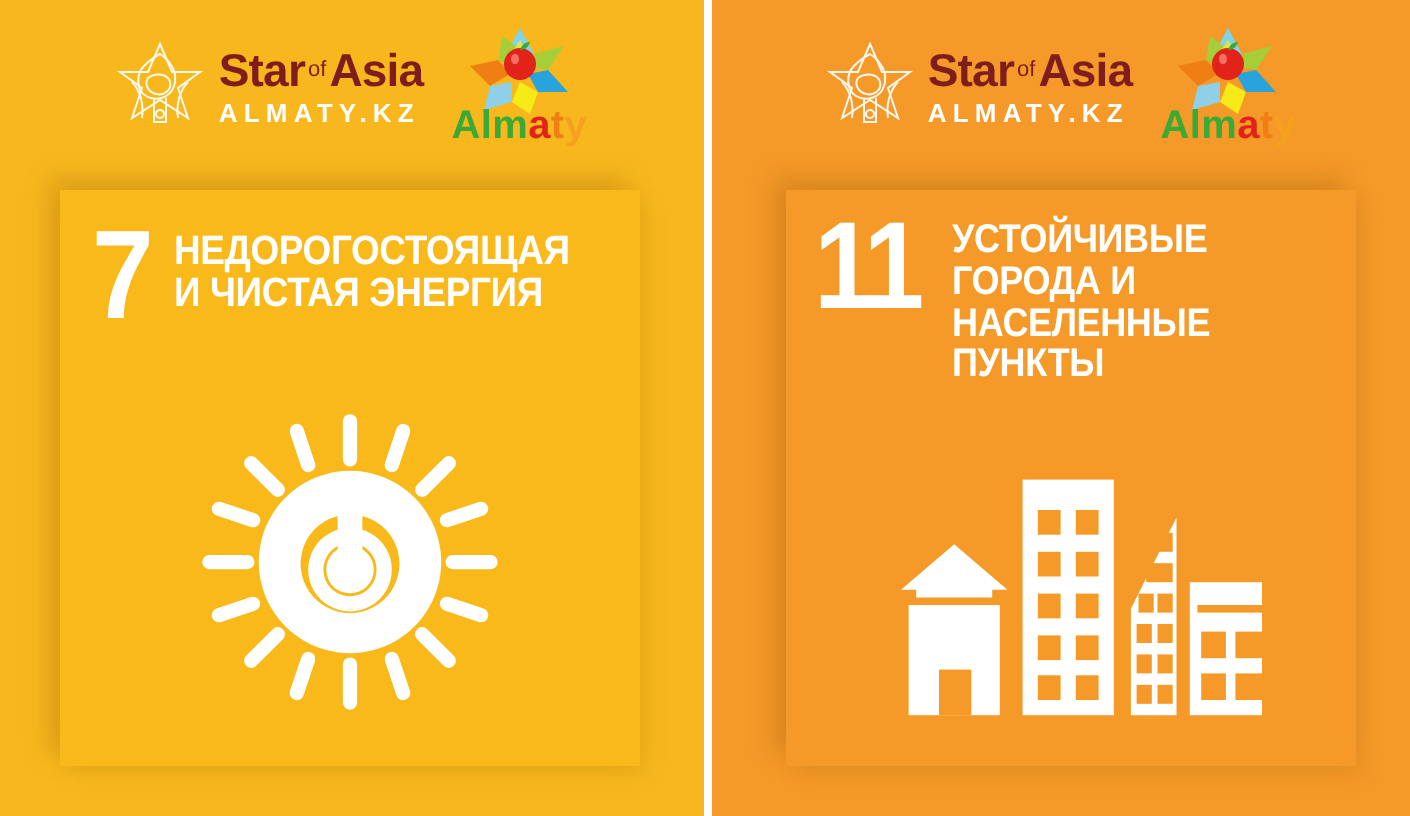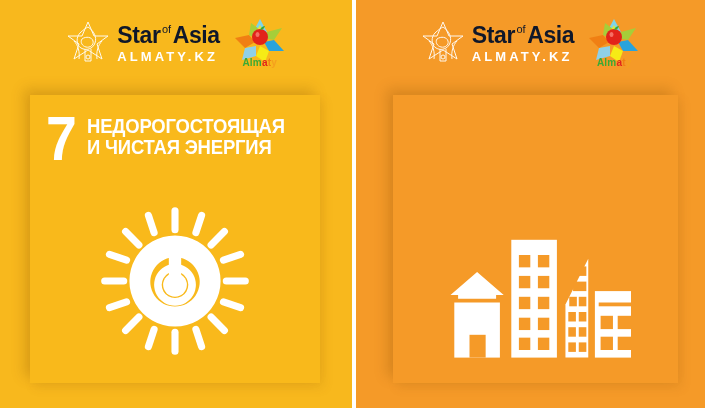--- a/index.html
+++ b/index.html
@@ -22,36 +22,36 @@
     gap:10px;
   }
   .logo-block{display:flex;align-items:center;gap:7px;}
 
   
   .star-mark{width:44px;height:48px;flex:0 0 44px;}
   .star-mark svg{display:block;width:44px;height:48px;}
 
   .wordmark{display:flex;flex-direction:column;align-items:flex-start;line-height:1;}
   .wordmark .line1{
-    color:#0f172a;font-size:23px;font-weight:700;letter-spacing:-0.4px;
-    white-space:nowrap;display:flex;align-items:center;
+    color:#7f1d1d;font-size:23px;font-weight:700;letter-spacing:-0.4px;
+    white-space:nowrap;display:flex;align-items:flex-end;
   }
   .wordmark .line1 .of{font-size:11px;font-weight:400;margin:0 1.5px;
     position:relative;top:-6px;letter-spacing:0;}
   .wordmark .line2{
     color:#ffffff;font-size:13px;font-weight:700;letter-spacing:3.1px;
     margin-top:3px;white-space:nowrap;
   }
 
   
   .almaty-block{display:flex;flex-direction:column;align-items:center;margin-left:4px;}
   .almaty-mark{width:52px;height:44px;}
   .almaty-mark svg{display:block;width:52px;height:44px;}
   .almaty-word{
-    font-size:10px;font-weight:700;letter-spacing:0.2px;line-height:1;
+    font-size:20px;font-weight:700;letter-spacing:0.2px;line-height:1;
     margin-top:-4px;white-space:nowrap;
   }
   .almaty-word span{display:inline-block;}
 
   
   .card{
     position:absolute;left:30px;top:95px;width:290px;height:288px;
     box-shadow:-6px -6px 12px rgba(120,70,0,.22), 4px 5px 10px rgba(120,70,0,.10);
   }
   .panel.left .card{background:#f9b91b;}
@@ -234,20 +234,26 @@
               <path d="M26 12 C27 9 29 8 31 8 C30 11 28 12 26 12 Z" fill="#3ba935"></path>
               <ellipse cx="23.5" cy="16.5" rx="2" ry="2.6" fill="#ff8f84" opacity=".7"></ellipse>
             </g>
           </svg>
         </span>
         <span class="almaty-word"><span style="color:#3ba935">A</span><span style="color:#3ba935">l</span><span style="color:#3ba935">m</span><span style="color:#e2231a">a</span><span style="color:#f07f13">t</span><span style="color:#f5a01e">y</span></span>
       </div>
     </div>
 
     <div class="card">
+      <div class="card-top">
+        <div class="sdg-num">11</div>
+        <div class="sdg-title">УСТОЙЧИВЫЕ
+ГОРОДА И
+НАСЕЛЕННЫЕ ПУНКТЫ</div>
+      </div>
       <div class="card-icon">
         <svg viewBox="0 0 200 140" width="190" height="133">
           <g fill="#ffffff">
 
             <path d="M10 62 L38 38 L66 62 L58 62 L58 66 L18 66 L18 62 Z"></path>
             <rect x="14" y="70" width="48" height="58"></rect>
             <rect x="30" y="104" width="17" height="24" fill="#f59a28"></rect>
 
             <rect x="74" y="4" width="48" height="124"></rect>
             <g fill="#f59a28">

